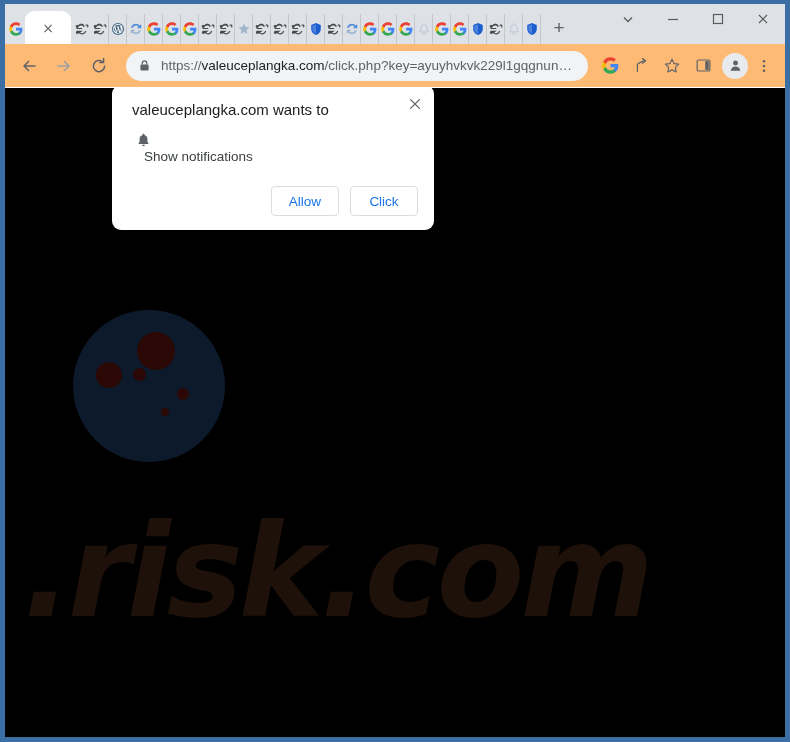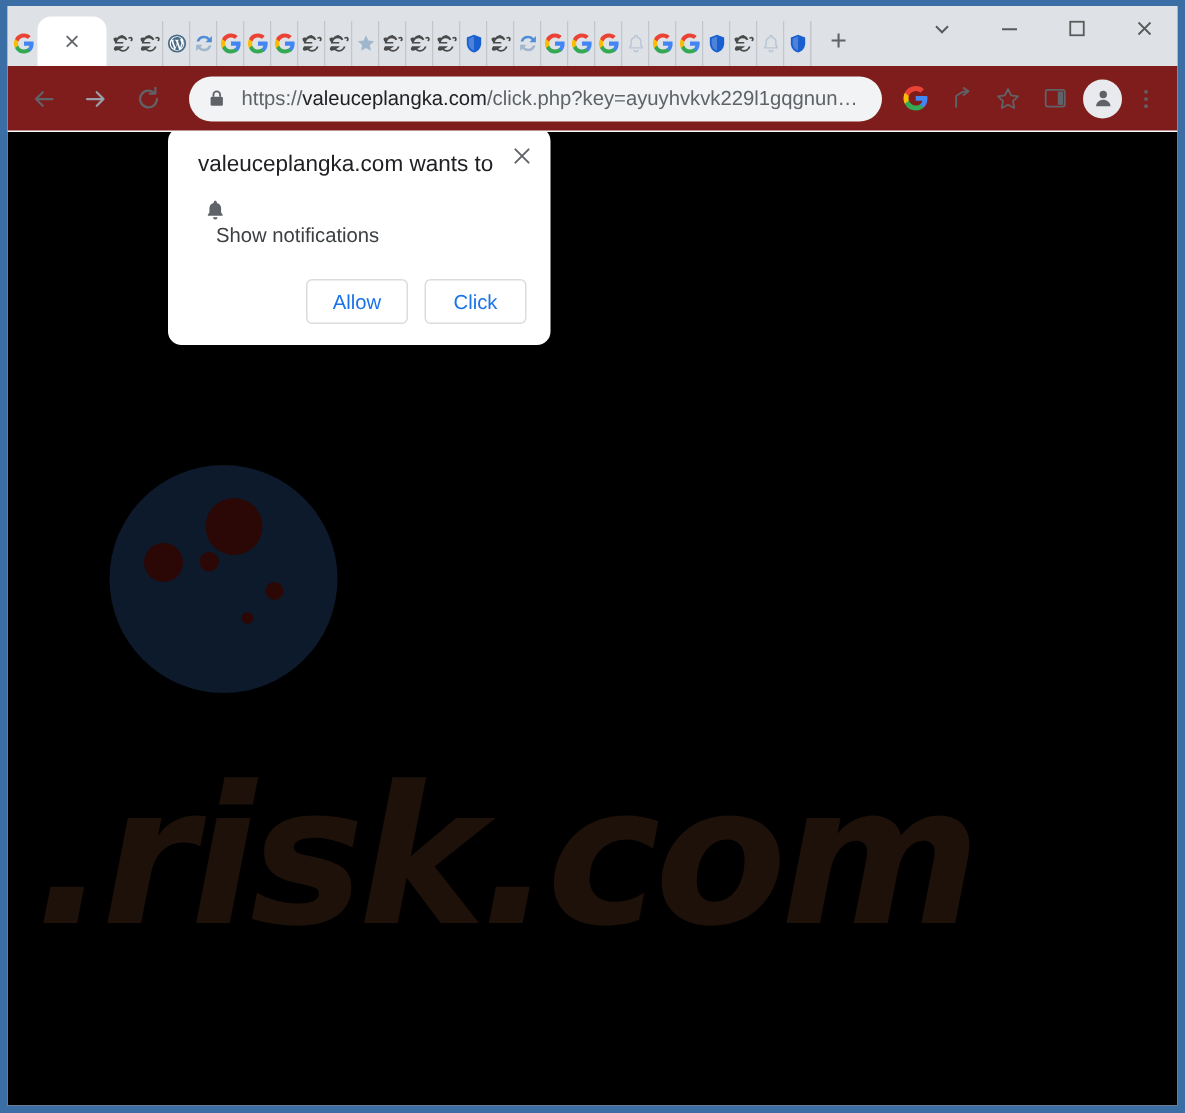--- a/index.html
+++ b/index.html
@@ -73,21 +73,21 @@
   .wbtn {
     width: 45px; height: 30px;
     display: flex; align-items: center; justify-content: center;
     color: #5a5a5a;
   }
   .wbtn svg { display: block; }
 
   
   #toolbar {
     height: 44px;
-    background: #7f1d1d;
+    background: #fdba74;
     display: flex; align-items: center;
     padding: 0 6px 0 8px;
     border-bottom: 1px solid #ffffff;
   }
   .navbtn {
     width: 32px; height: 32px; flex: 0 0 auto;
     display: flex; align-items: center; justify-content: center;
     color: #5f6368;
     margin-right: 3px;
   }
@@ -169,21 +169,21 @@
     font-size: 25px;
     color: #ffffff;
     white-space: nowrap;
     font-family: "Liberation Sans", sans-serif;
   }
 
   
   #perm-dialog {
     position: absolute;
     left: 107px; top: -3px;
-    width: 255px;
+    width: 322px;
     background: #ffffff;
     border-radius: 9px;
     box-shadow: 0 2px 10px rgba(0,0,0,0.30), 0 6px 22px rgba(0,0,0,0.22);
     padding: 16px 16px 14px 20px;
     z-index: 40;
   }
   #perm-close {
     position: absolute;
     right: 8px; top: 8px;
     width: 22px; height: 22px;

